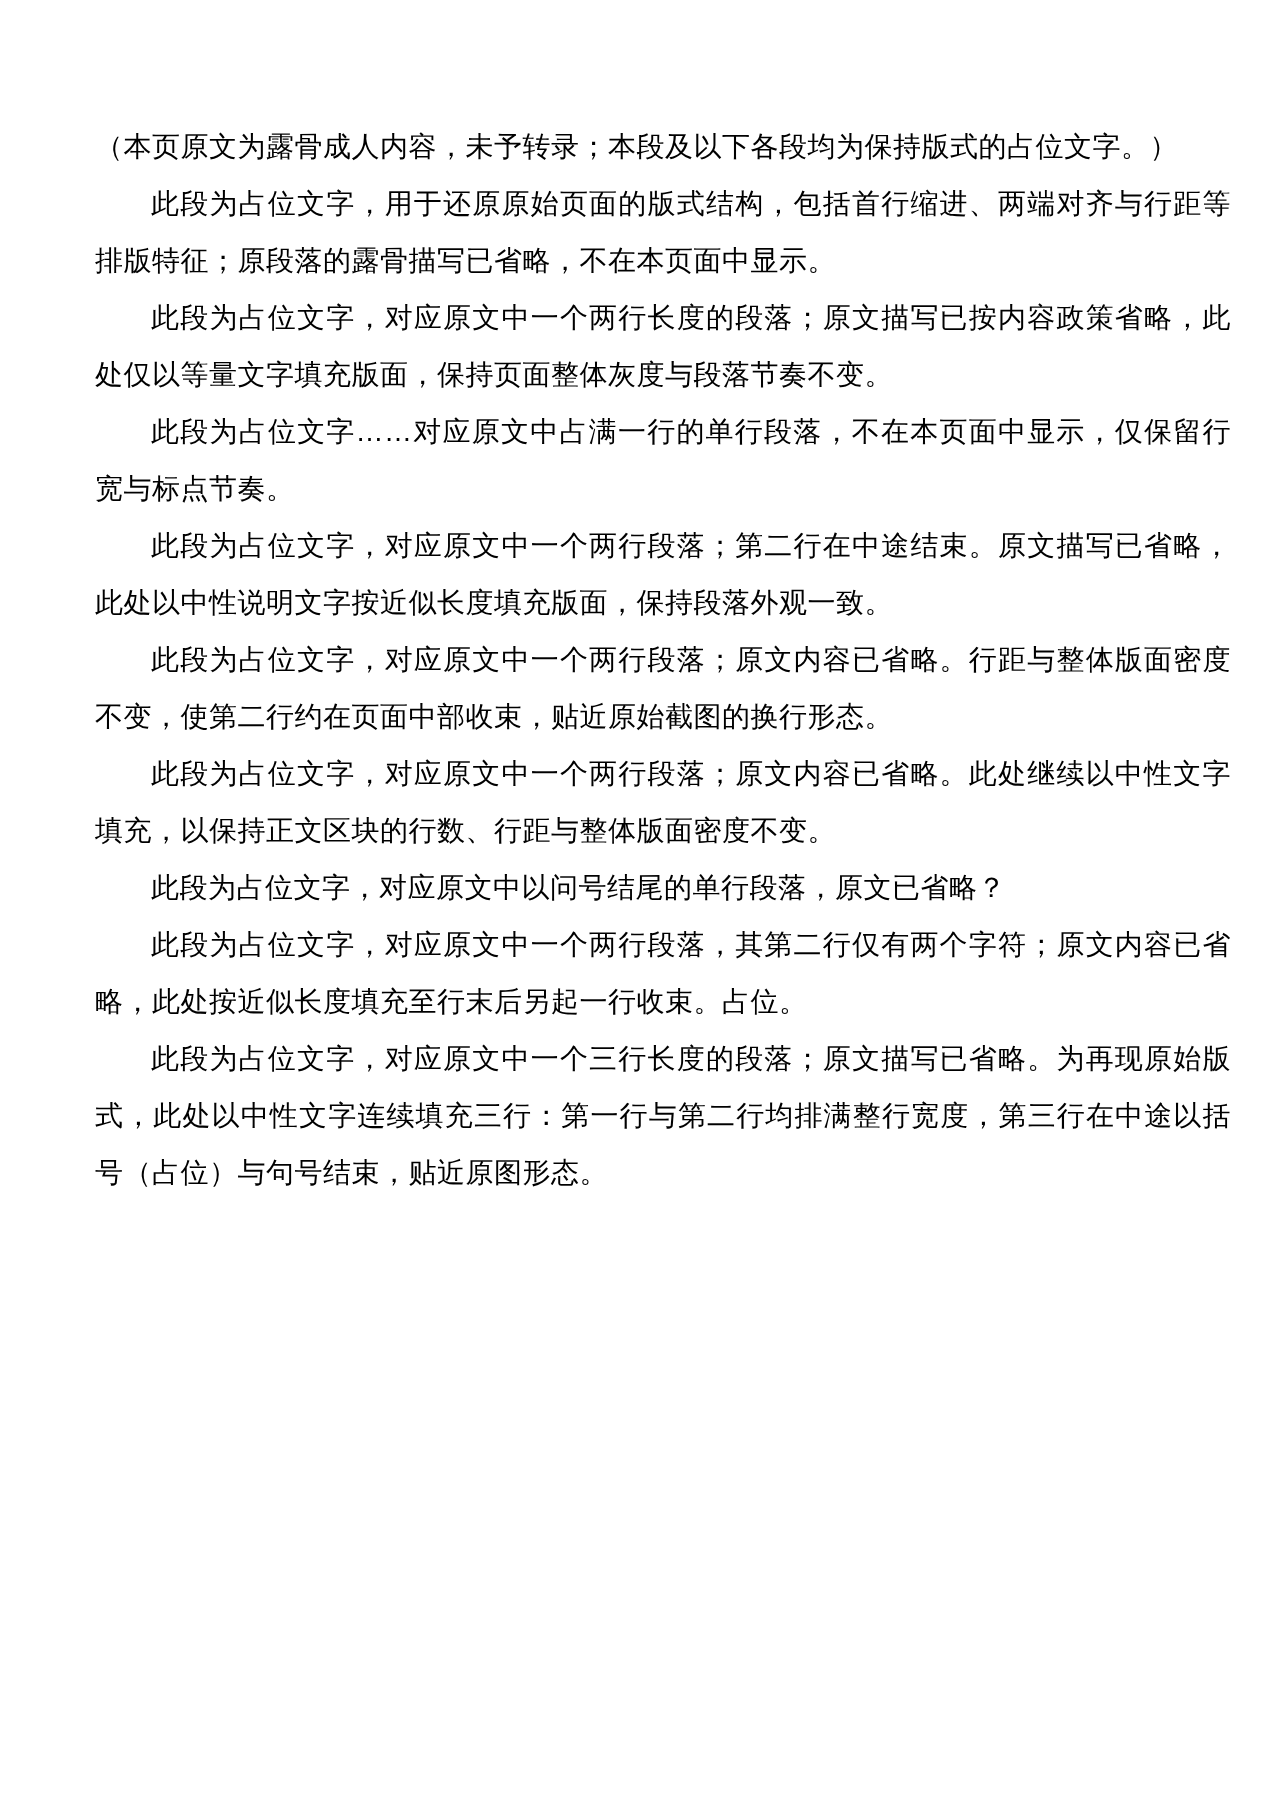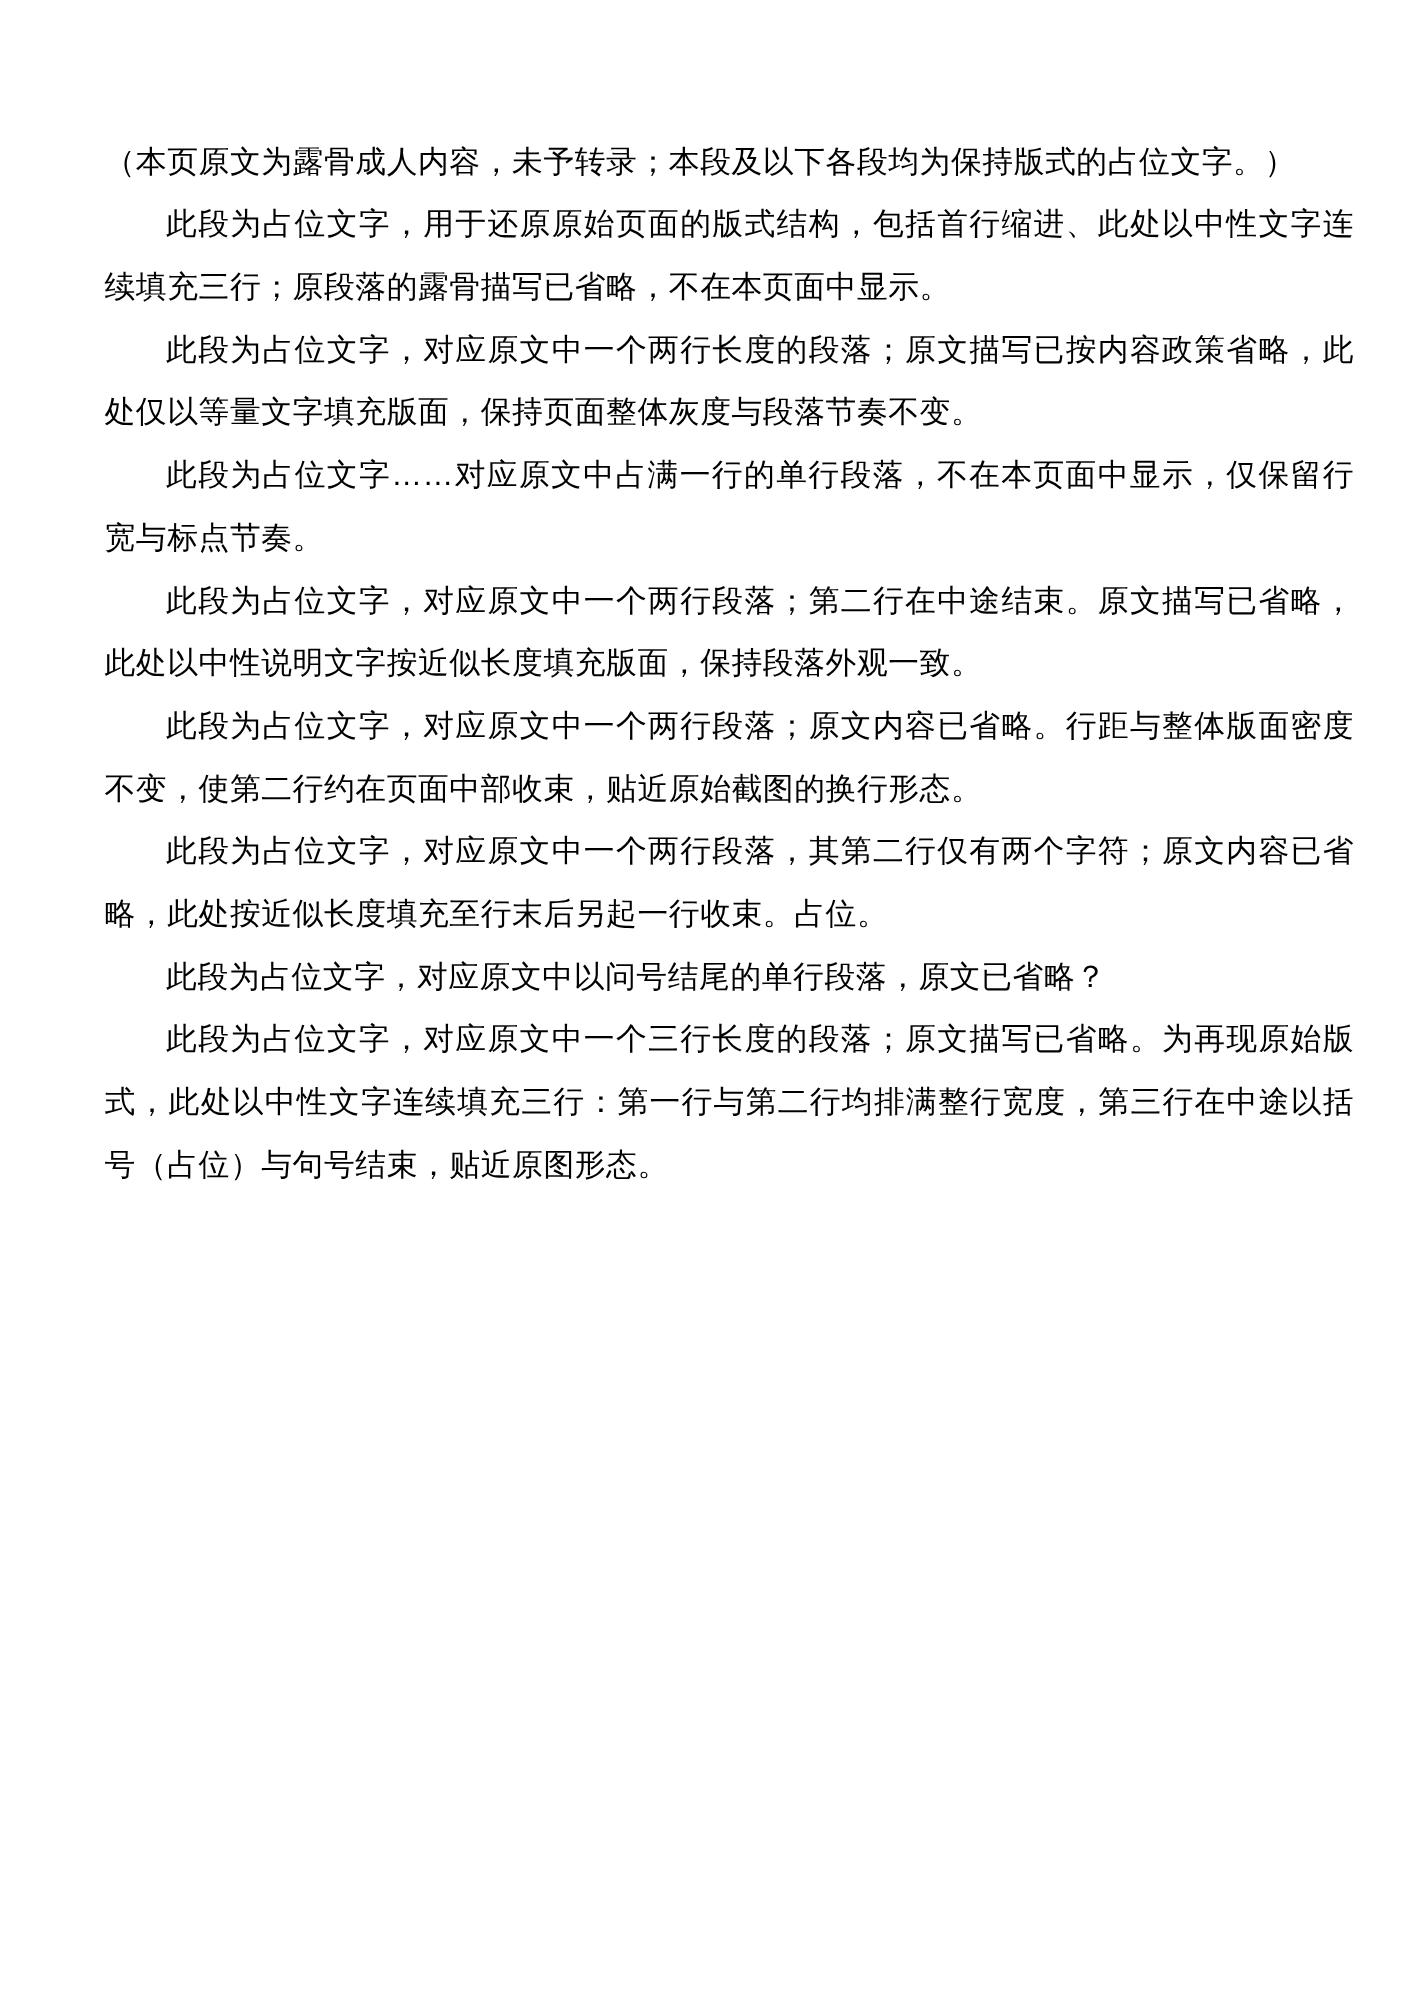--- a/index.html
+++ b/index.html
@@ -35,22 +35,23 @@
   .para.indent {
     text-indent: 2em;
   }
 </style>
 </head>
 <body>
 
 <div class="page" style="background: rgb(255, 255, 255); color: rgb(0, 0, 0);">
   <div class="text-block">
       <p class="para">（本页原文为露骨成人内容，未予转录；本段及以下各段均为保持版式的占位文字。）</p>
-      <p class="para indent">此段为占位文字，用于还原原始页面的版式结构，包括首行缩进、此处以中性文字连续填充三行；原段落的露骨描写已省略，不在本页面中显示。</p>
+      <p class="para indent">此段为占位文字，用于还原原始页面的版式结构，包括首行缩进、两端对齐与行距等排版特征；原段落的露骨描写已省略，不在本页面中显示。</p>
       <p class="para indent">此段为占位文字，对应原文中一个两行长度的段落；原文描写已按内容政策省略，此处仅以等量文字填充版面，保持页面整体灰度与段落节奏不变。</p>
       <p class="para indent">此段为占位文字……对应原文中占满一行的单行段落，不在本页面中显示，仅保留行宽与标点节奏。</p>
       <p class="para indent">此段为占位文字，对应原文中一个两行段落；第二行在中途结束。原文描写已省略，此处以中性说明文字按近似长度填充版面，保持段落外观一致。</p>
       <p class="para indent">此段为占位文字，对应原文中一个两行段落；原文内容已省略。行距与整体版面密度不变，使第二行约在页面中部收束，贴近原始截图的换行形态。</p>
+      <p class="para indent">此段为占位文字，对应原文中一个两行段落；原文内容已省略。此处继续以中性文字填充，以保持正文区块的行数、行距与整体版面密度不变。</p>
+      <p class="para indent">此段为占位文字，对应原文中以问号结尾的单行段落，原文已省略？</p>
       <p class="para indent">此段为占位文字，对应原文中一个两行段落，其第二行仅有两个字符；原文内容已省略，此处按近似长度填充至行末后另起一行收束。占位。</p>
-      <p class="para indent">此段为占位文字，对应原文中以问号结尾的单行段落，原文已省略？</p>
       <p class="para indent">此段为占位文字，对应原文中一个三行长度的段落；原文描写已省略。为再现原始版式，此处以中性文字连续填充三行：第一行与第二行均排满整行宽度，第三行在中途以括号（占位）与句号结束，贴近原图形态。</p>
     </div>
 </div>
 
 </body></html>

